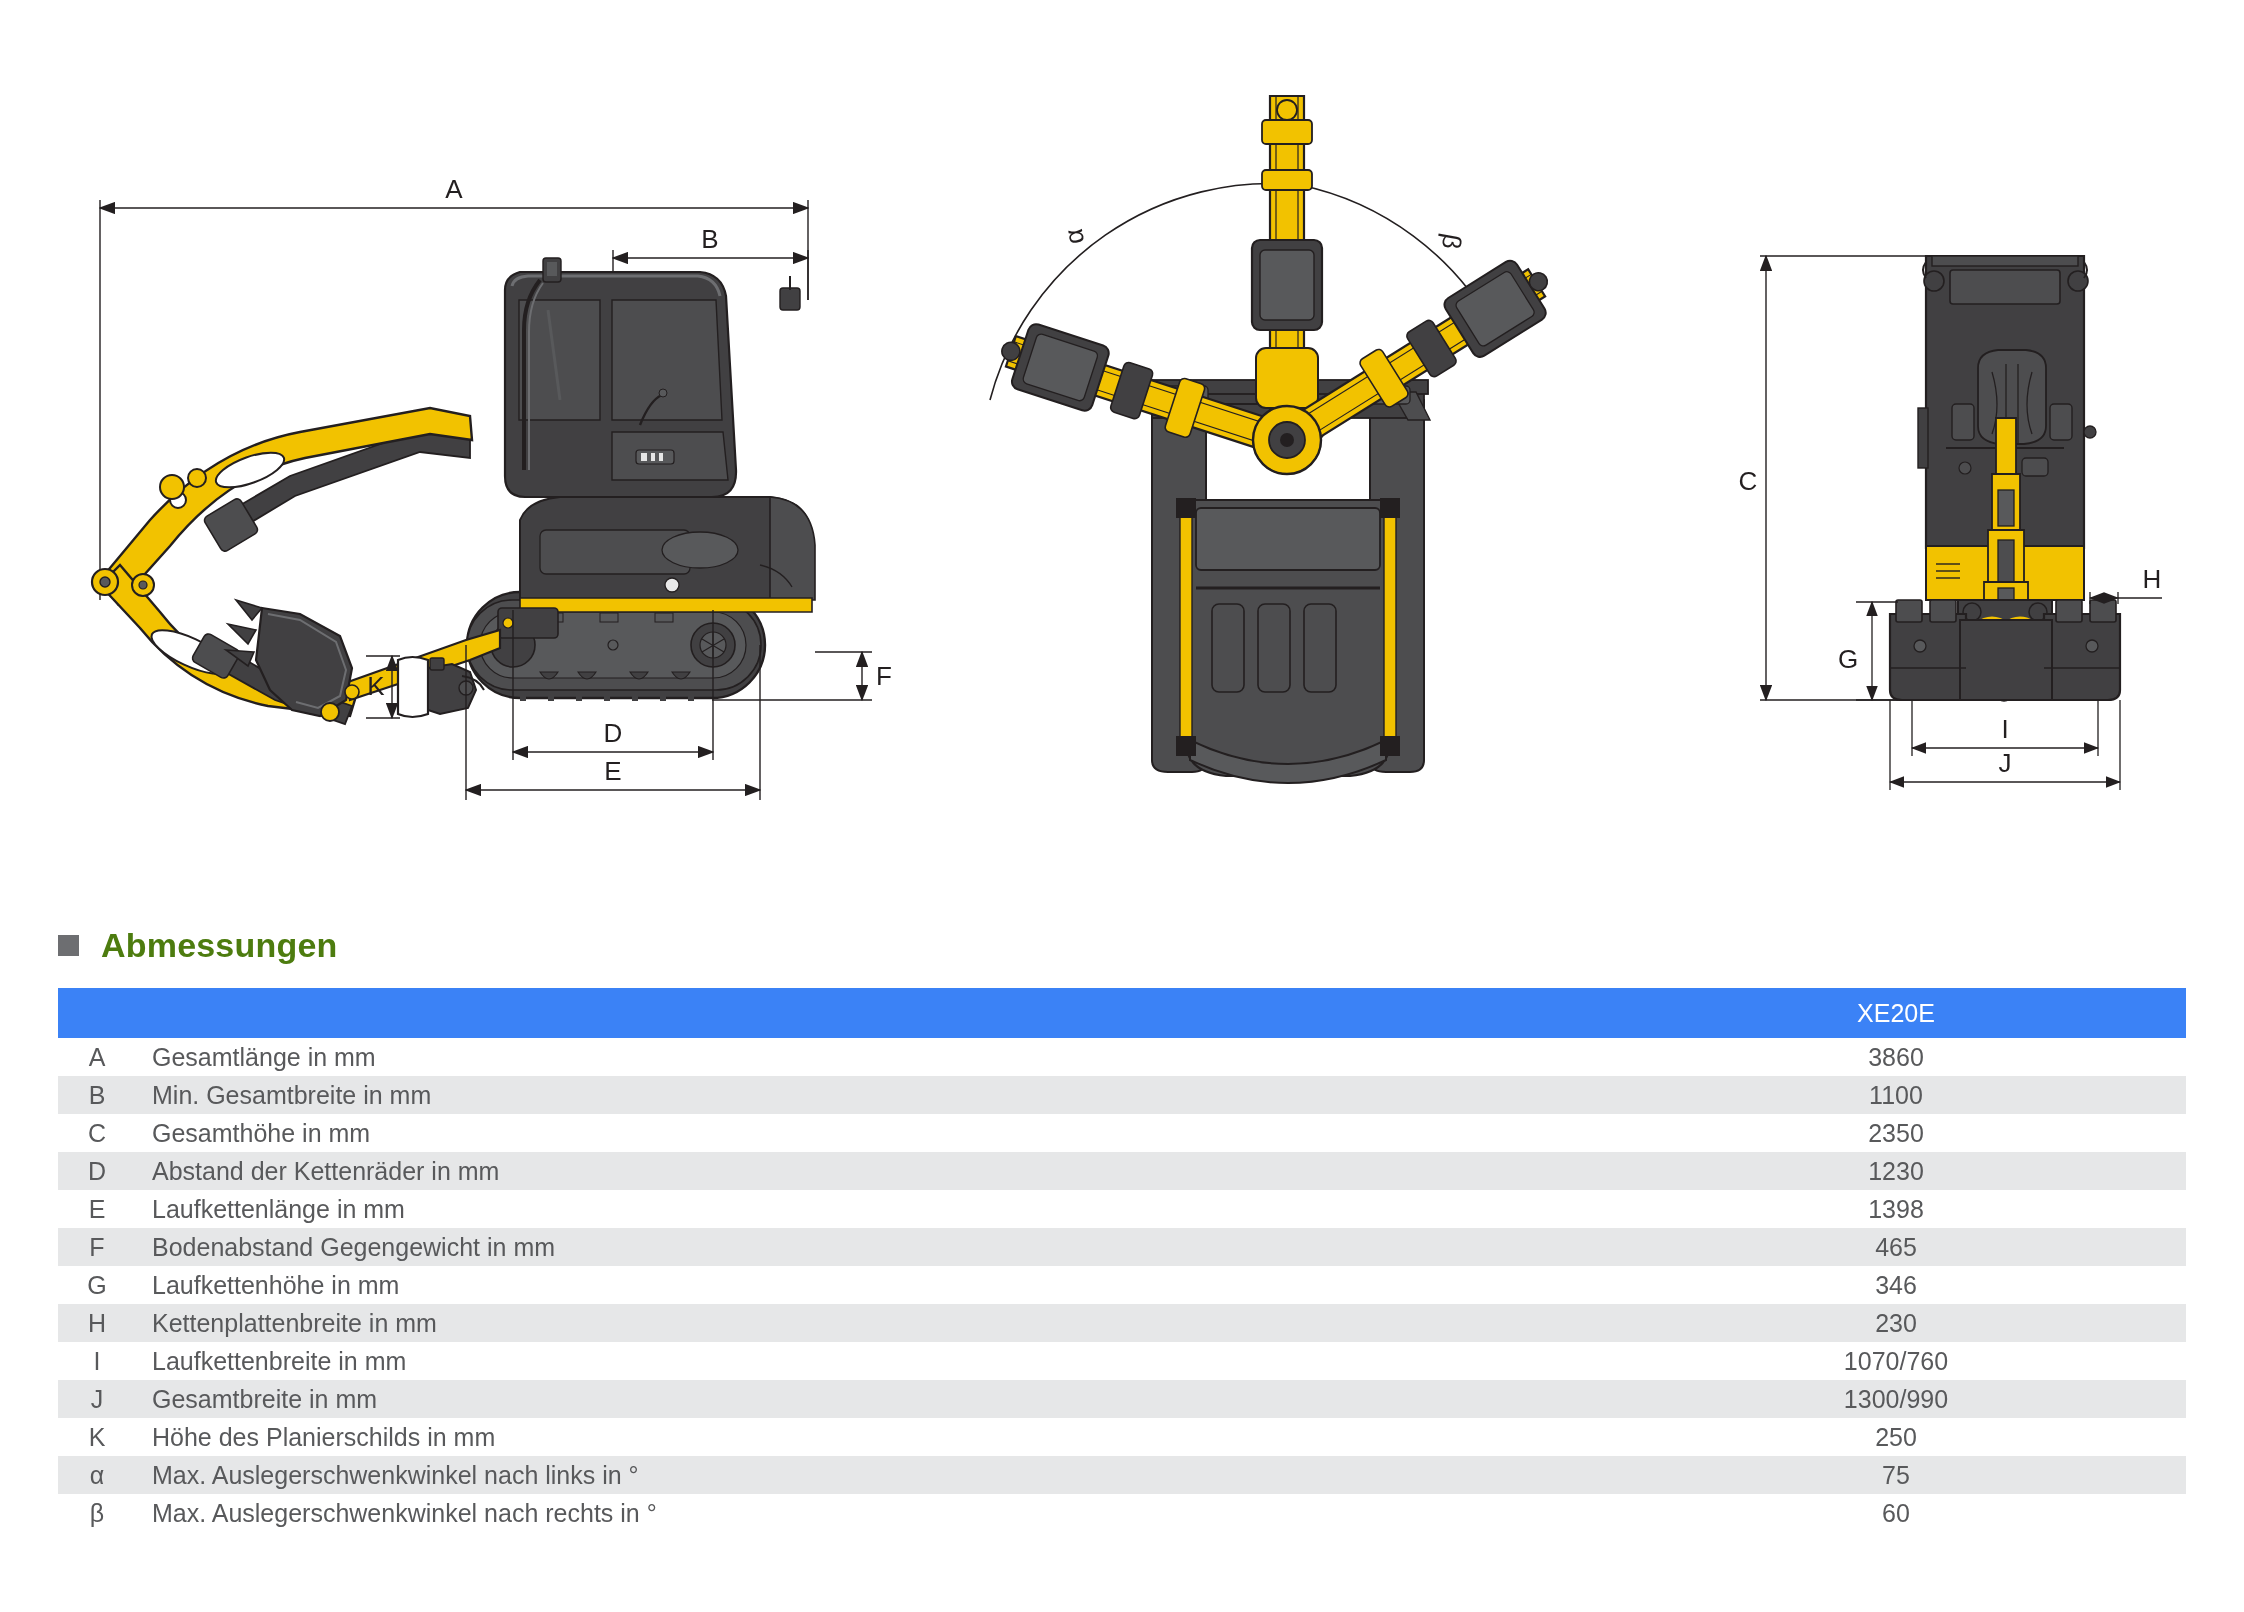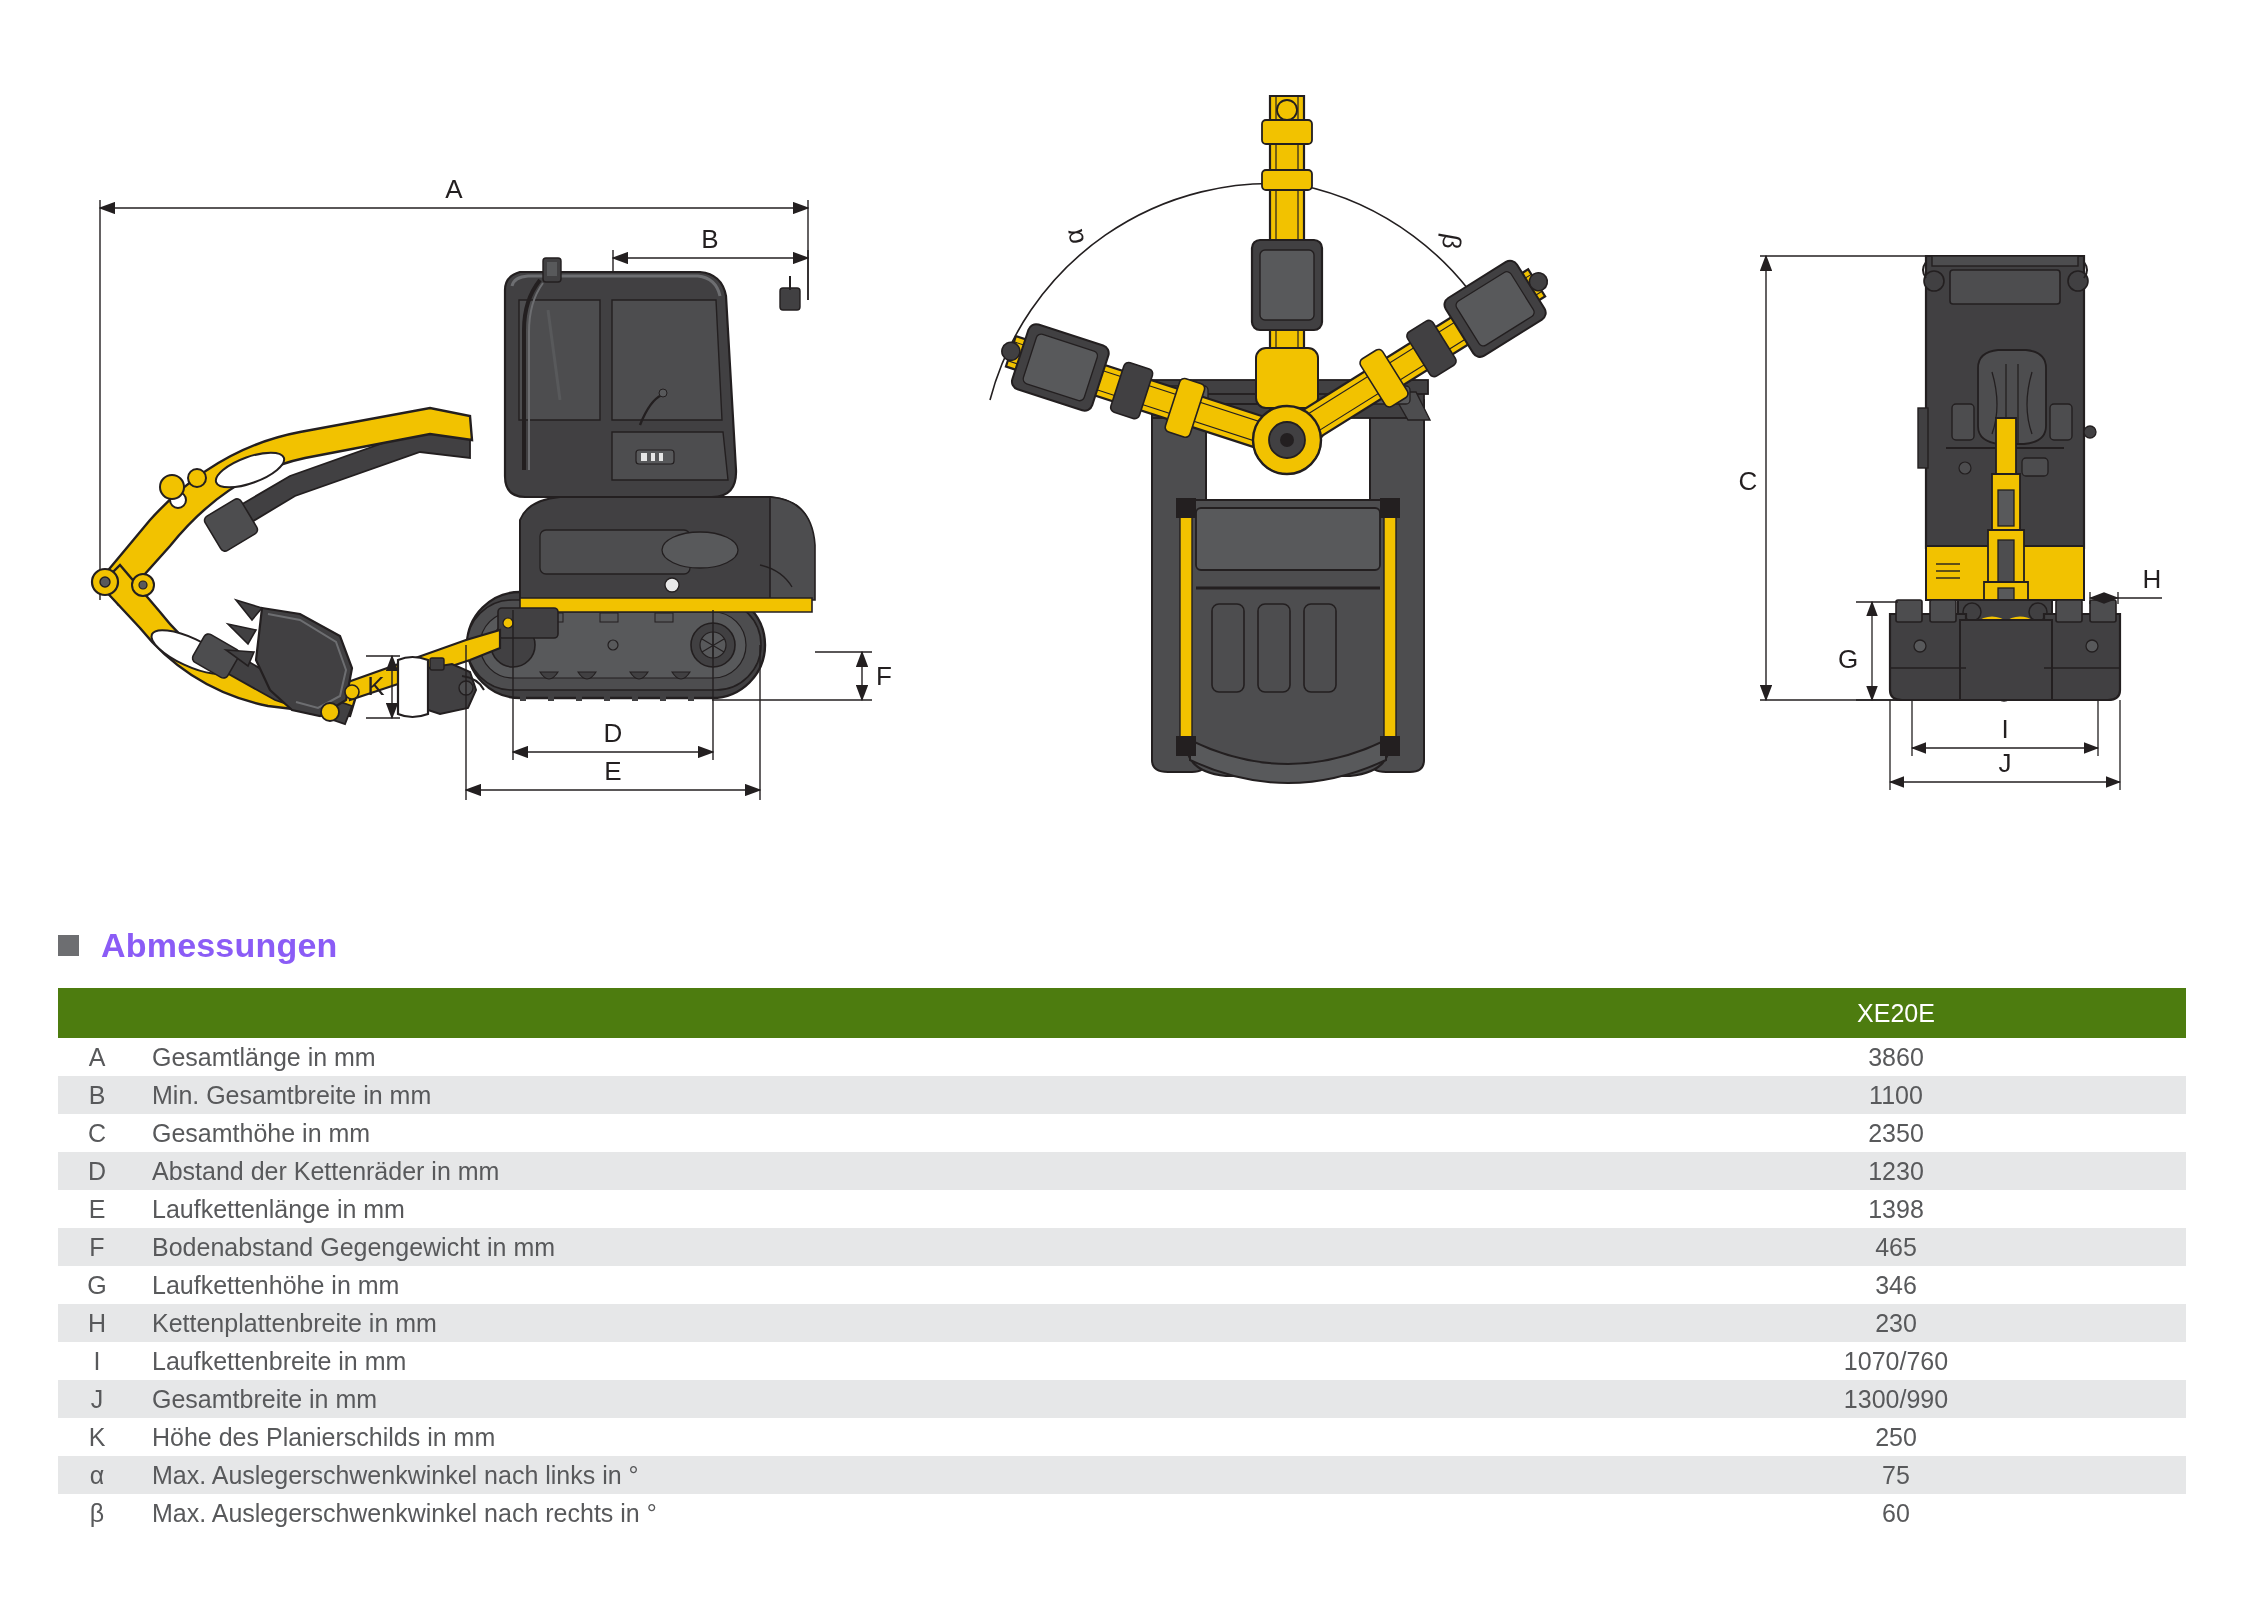--- a/index.html
+++ b/index.html
@@ -39,21 +39,21 @@
     gap: 22px;
   }
   #section-title .bullet {
     width: 21px; height: 21px;
     background: #6d6e71;
     display: block;
   }
   #section-title .title-text {
     font-size: 34px;
     font-weight: bold;
-    color: #8b5cf6;
+    color: #4d7c0f;
     letter-spacing: .2px;
     line-height: 1;
     text-align: right;
   }
 
   
   #spec-table {
     position: absolute;
     left: 58px;
     top: 988px;
@@ -61,21 +61,21 @@
     border-collapse: collapse;
     font-size: 25px;
   }
   #spec-table th, #spec-table td {
     padding: 0;
     font-weight: normal;
     color: #58595b;
     height: 38px;
     vertical-align: middle;
   }
-  #spec-table thead tr { background: #4d7c0f; height: 50px; }
+  #spec-table thead tr { background: #3b82f6; height: 50px; }
   #spec-table thead th { color: #ffffff; height: 50px; }
   .col-key   { width: 78px;  text-align: center; }
   .col-desc  { width: 1470px; text-align: left; padding-left: 16px !important; }
   .col-val   { width: 580px; text-align: center; }
   #spec-table tbody tr.alt { background: #e6e7e8; }
   #spec-table tbody tr.plain { background: #ffffff; }
   .hdr-val { text-align: center; }
 </style>
 </head>
 <body>

